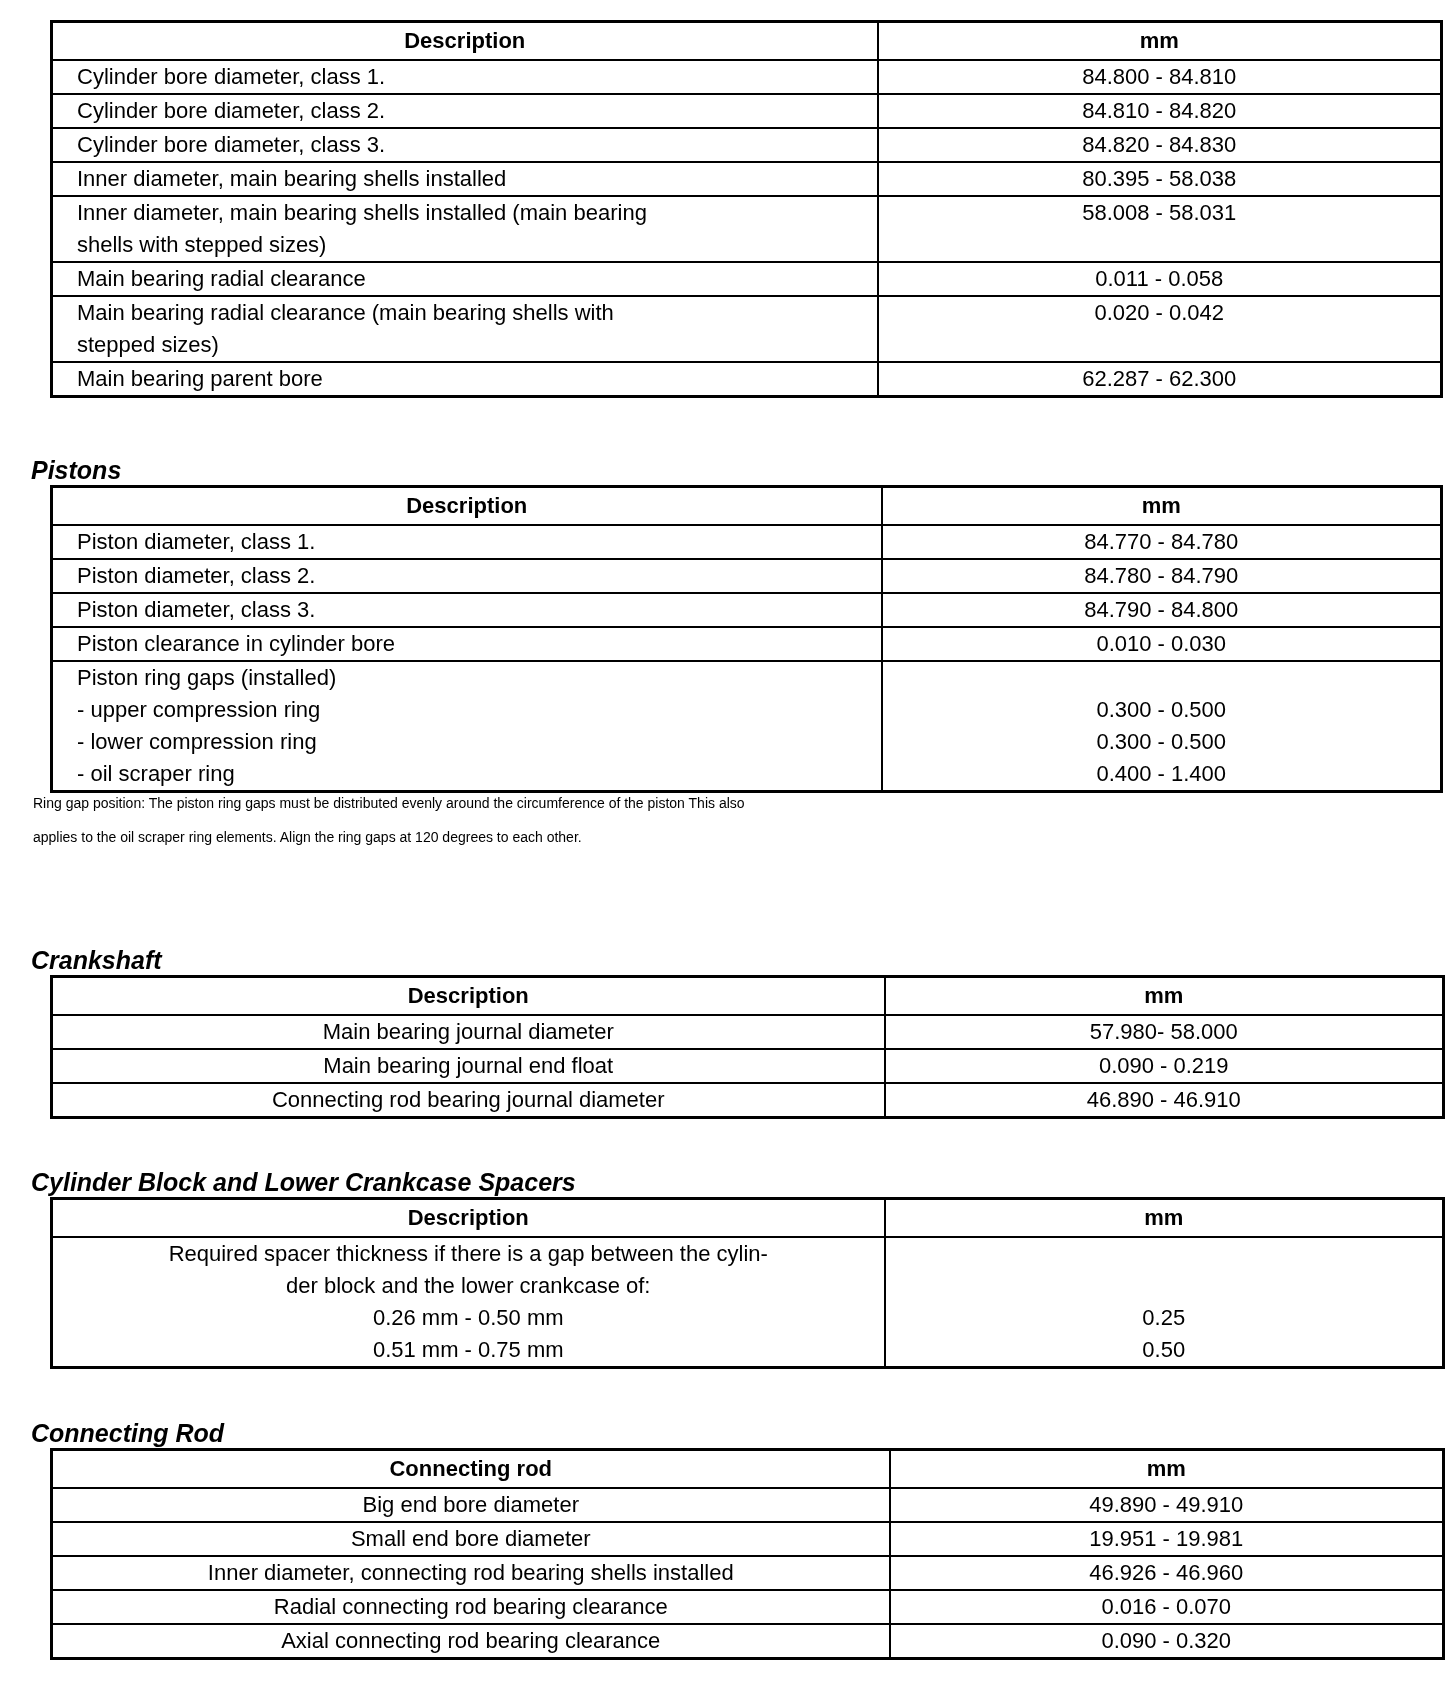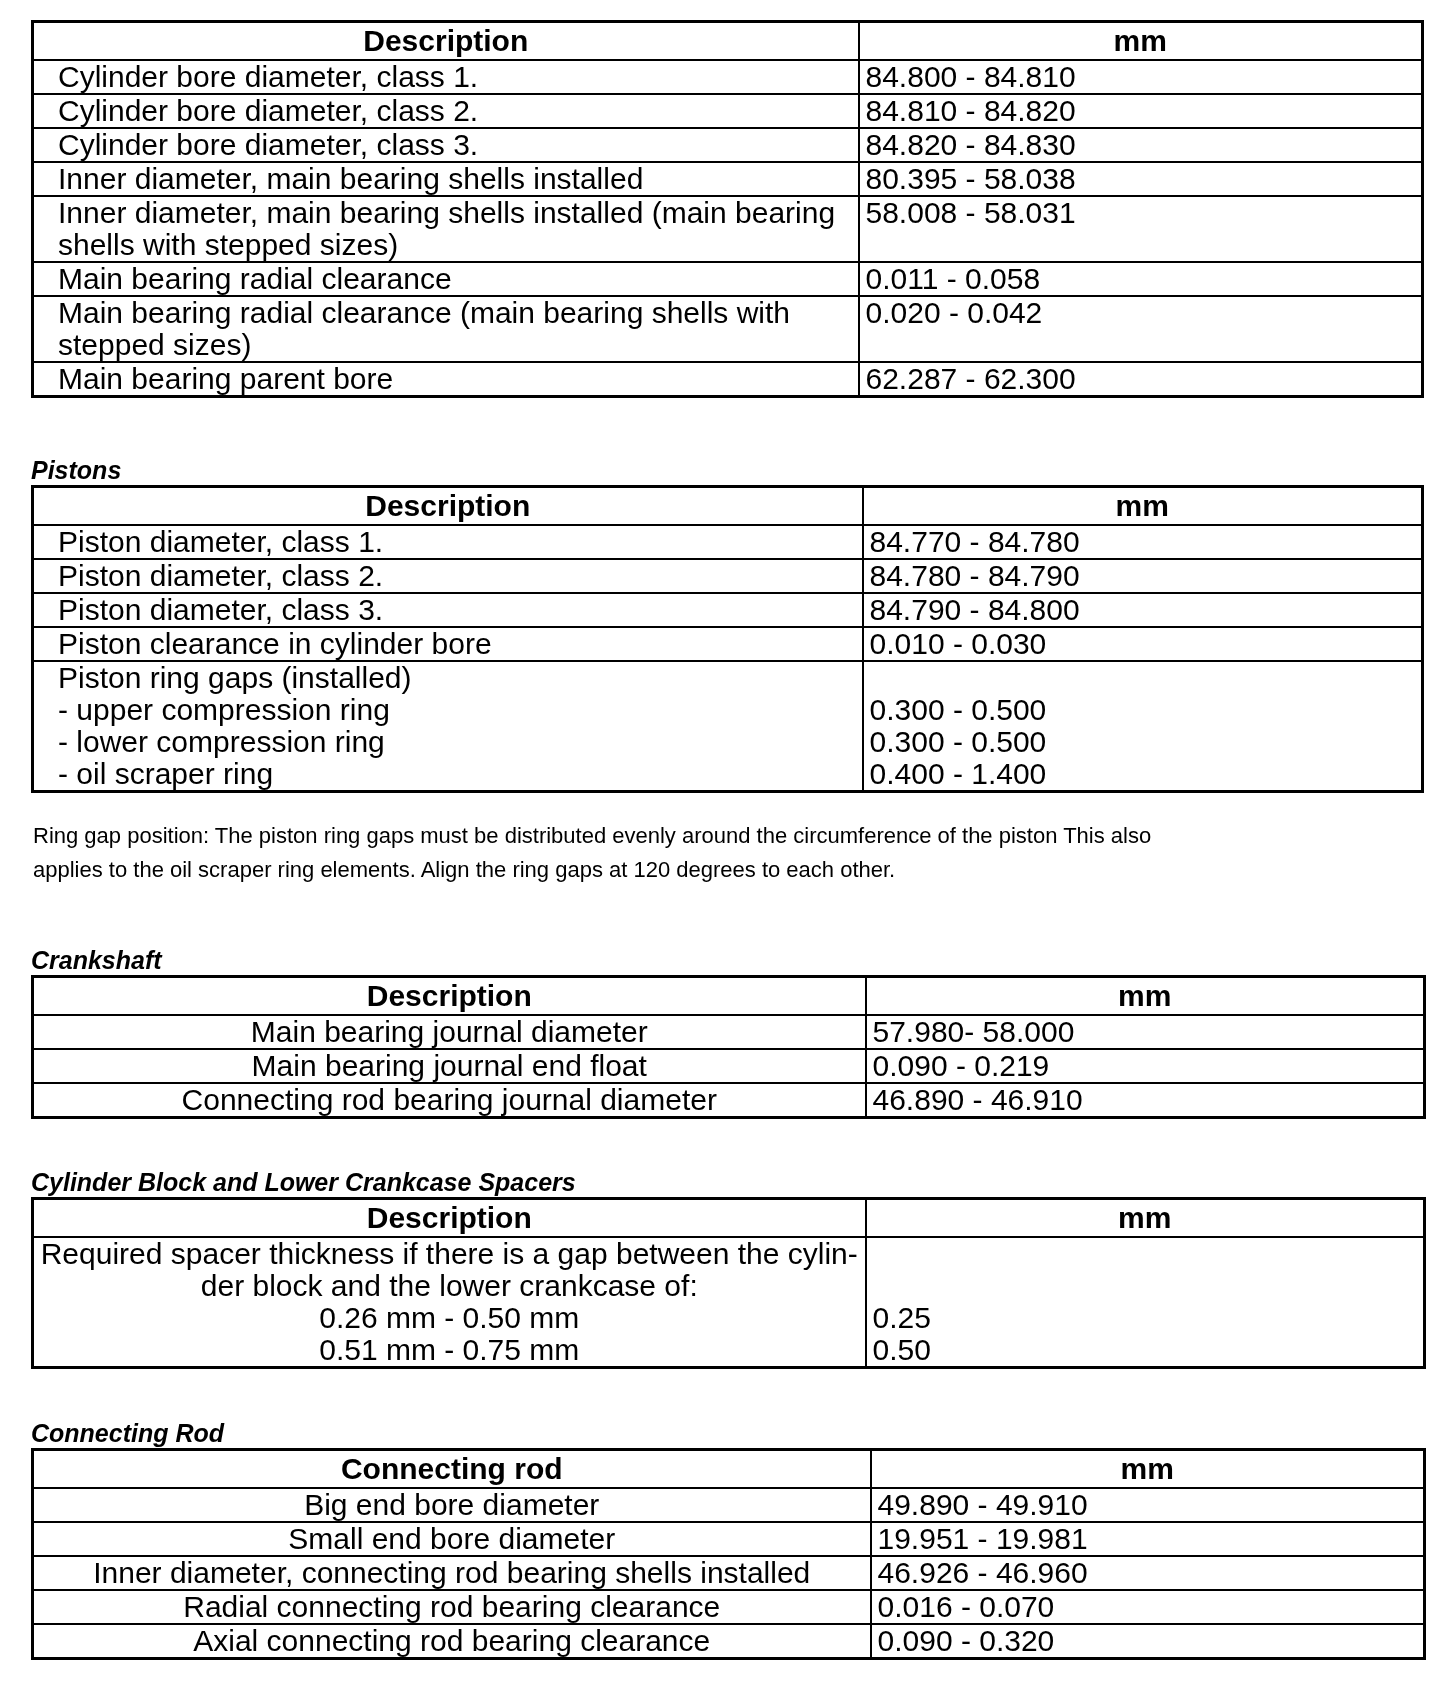--- a/index.html
+++ b/index.html
@@ -8,34 +8,34 @@
     font-family: "Liberation Sans", sans-serif; color: #000;
   }
   .section { position: absolute; left: 31px; }
   .sec-title {
     font-weight: bold; font-size: 25px; line-height: 30px; height: 30px;
     white-space: nowrap;
     font-style: italic;
   }
   table {
     border-collapse: collapse; table-layout: fixed;
-    font-size: 30px; line-height: 32px;
+    font-size: 22px; line-height: 32px; margin-left: 19px;
   }
   td, th {
     border: 2px solid #000; padding: 0 6px; vertical-align: top;
     overflow: hidden; white-space: nowrap;
   }
   th { font-weight: bold; text-align: center; height: 36px; vertical-align: middle; }
-  td.val { text-align: left; }
+  td.val { text-align: center; }
   td.desc.left { text-align: left; padding-left: 24px; }
   td.desc.center { text-align: center; }
   .outer { border: 3px solid #000; }
   .note {
-    position: absolute; left: 33px; top: 819px; width: 1400px;
-    font-size: 22px; line-height: 34px;
+    position: absolute; left: 33px; top: 786px; width: 1400px;
+    font-size: 14px; line-height: 34px;
   }
   .line { display: block; }
 </style>
 </head>
 <body>
 
 <div class="section" style="top:20px;">
   <table class="outer" style="width:1390px;">
     <colgroup>
         <col style="width:826px">

